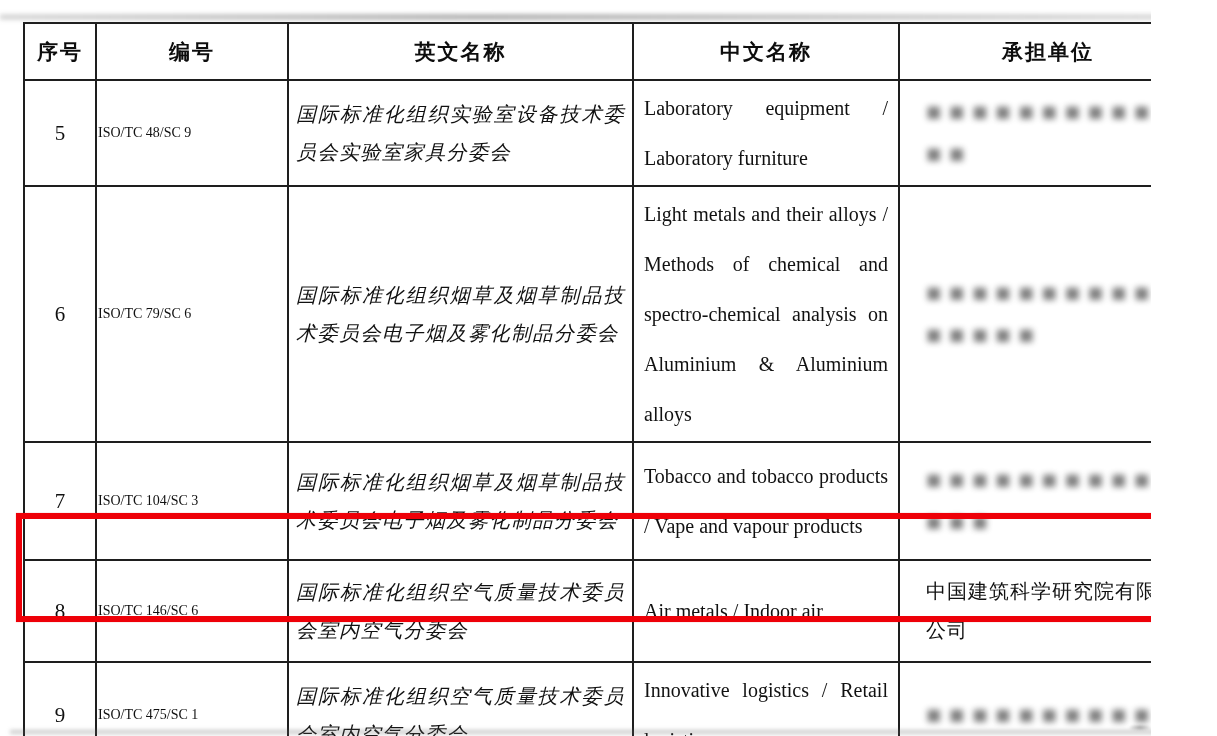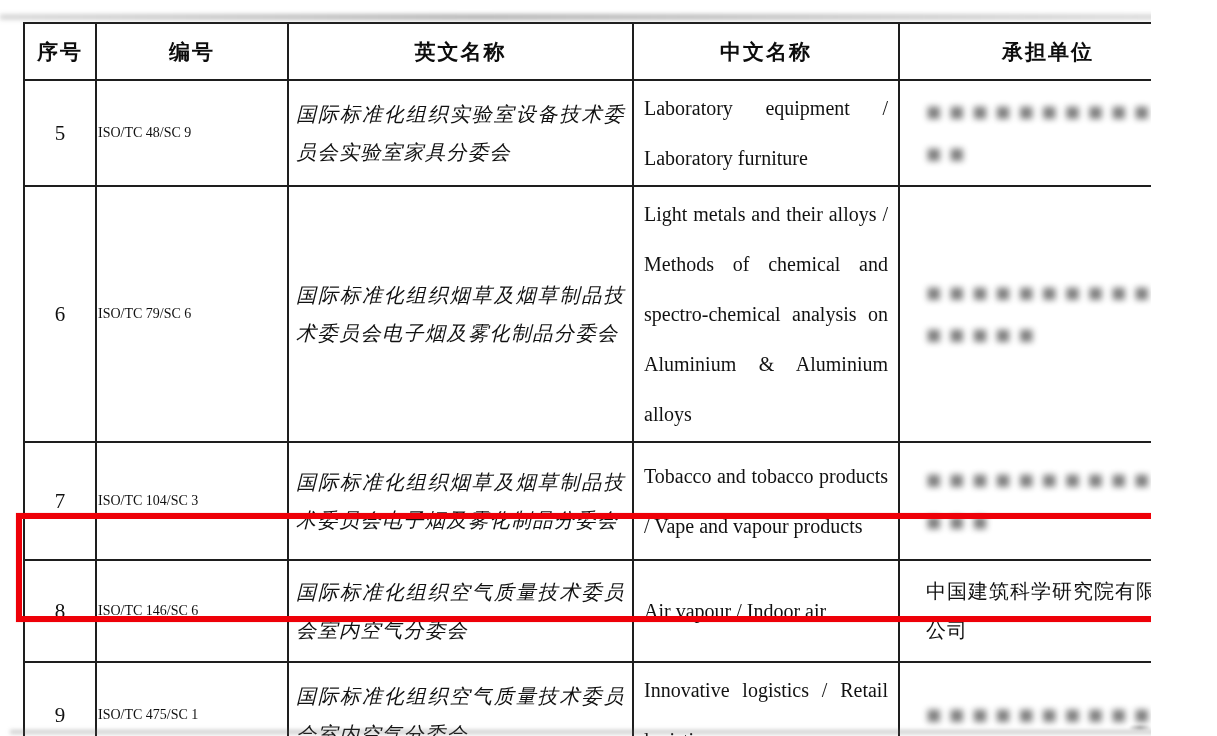--- a/index.html
+++ b/index.html
@@ -114,21 +114,21 @@
         <td class="c-unit">
           <span class="unit-text redacted">■■■■■■■■■■■■■
 ■■■</span>
         </td>
       </tr>
 
       <tr>
         <td class="c-no">8</td>
         <td class="c-code">ISO/TC 146/SC 6</td>
         <td class="c-zh">国际标准化组织空气质量技术委员会室内空气分委会</td>
-        <td class="c-en">Air vapour / Indoor air</td>
+        <td class="c-en">Air metals / Indoor air</td>
         <td class="c-unit">
           <span class="unit-text">中国建筑科学研究院有限公司</span>
         </td>
       </tr>
 
       <tr>
         <td class="c-no">9</td>
         <td class="c-code">ISO/TC 475/SC 1</td>
         <td class="c-zh">国际标准化组织空气质量技术委员会室内空气分委会</td>
         <td class="c-en">Innovative logistics / Retail logistics</td>

